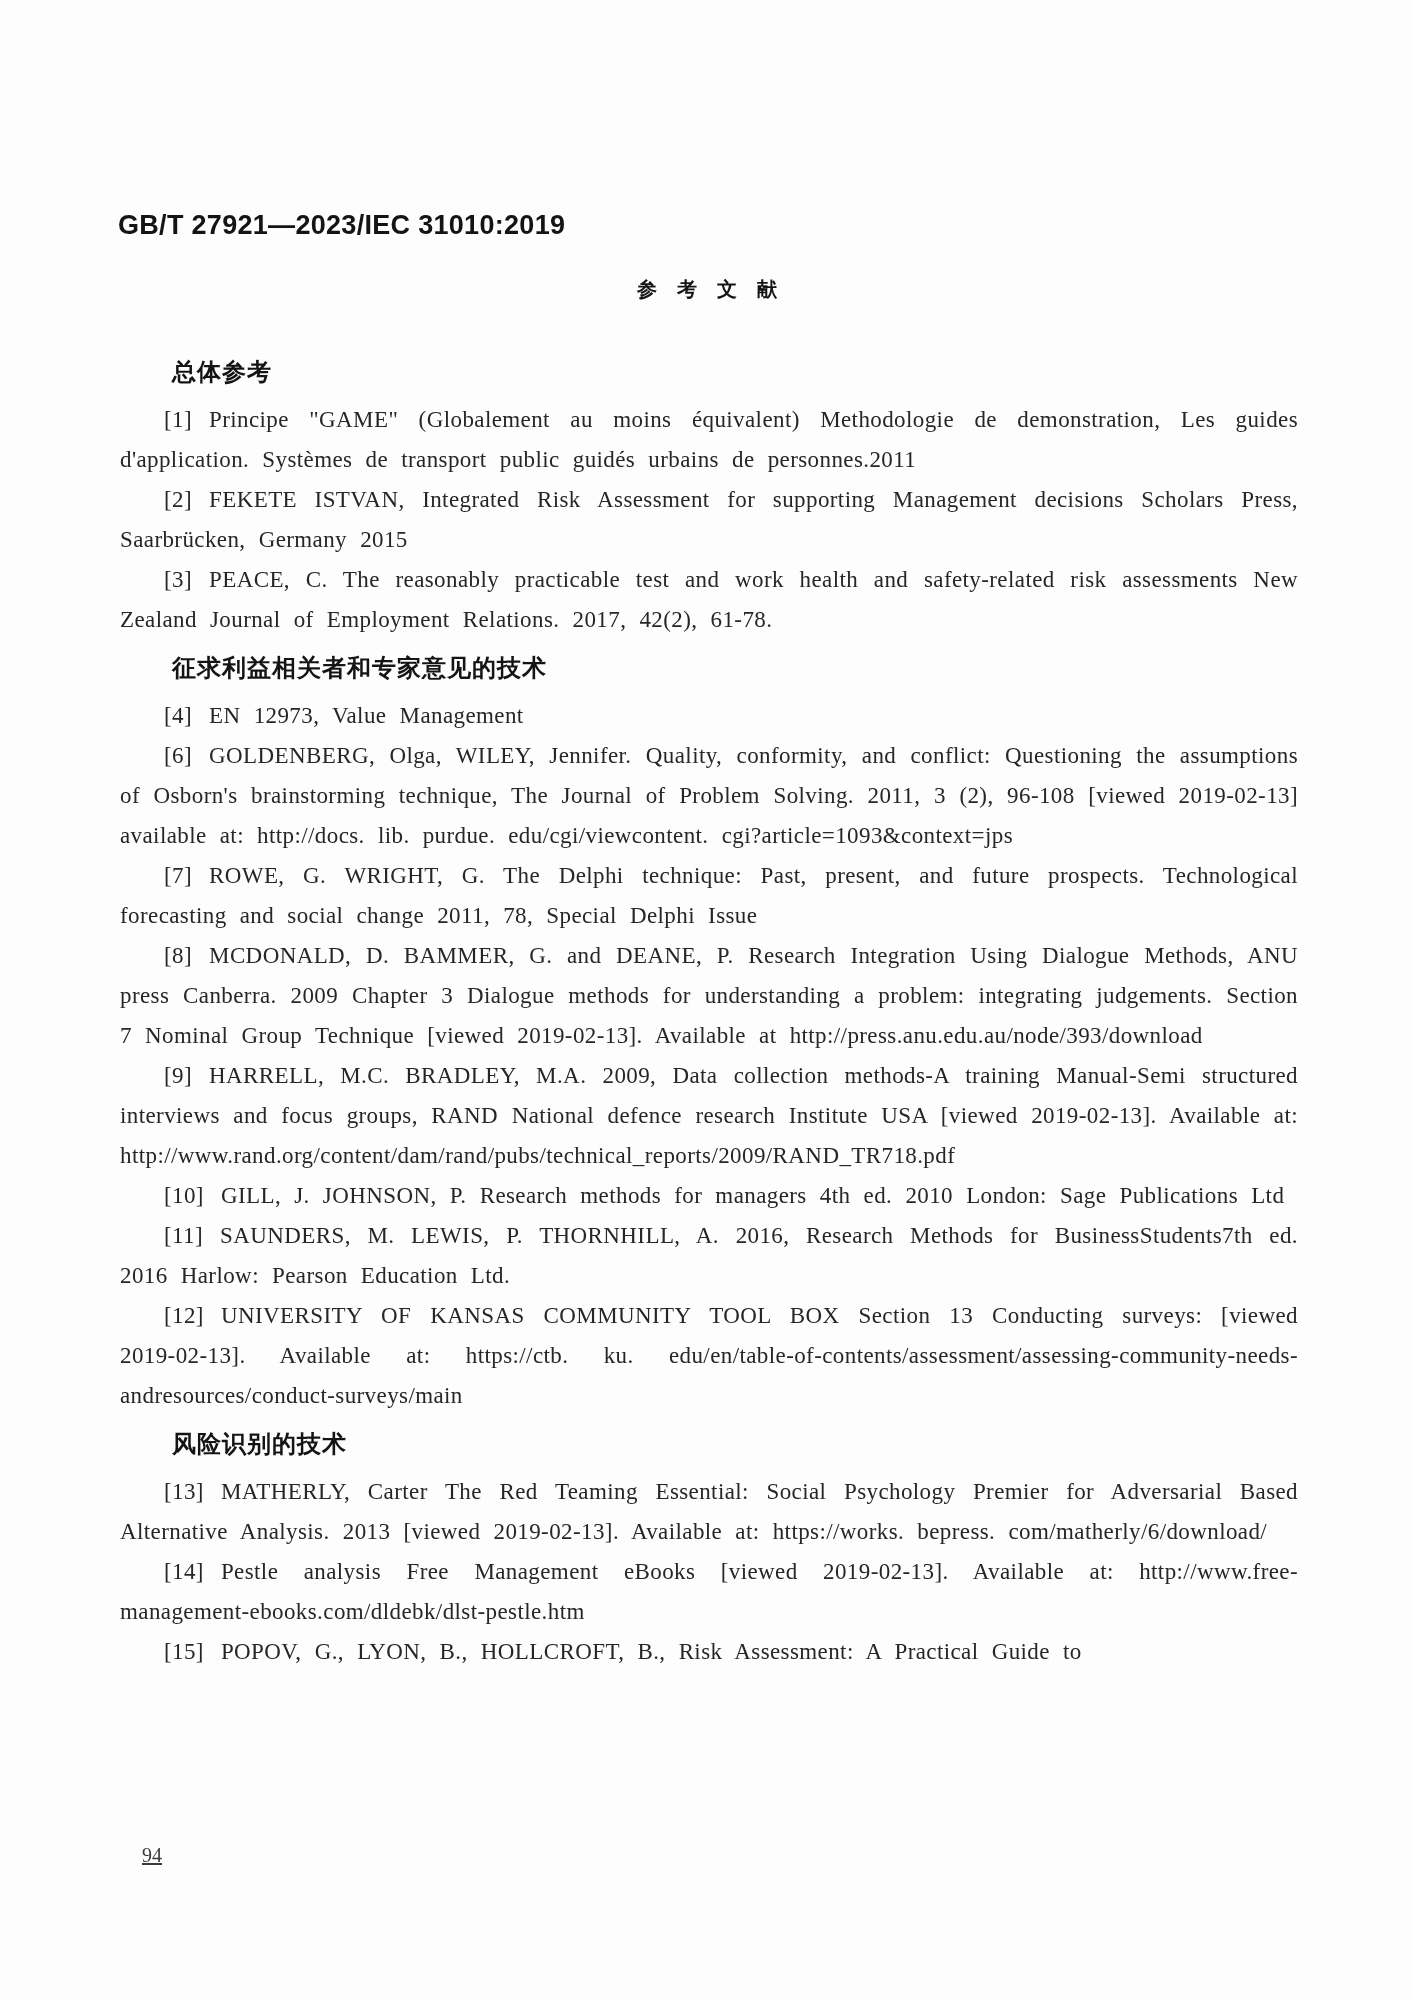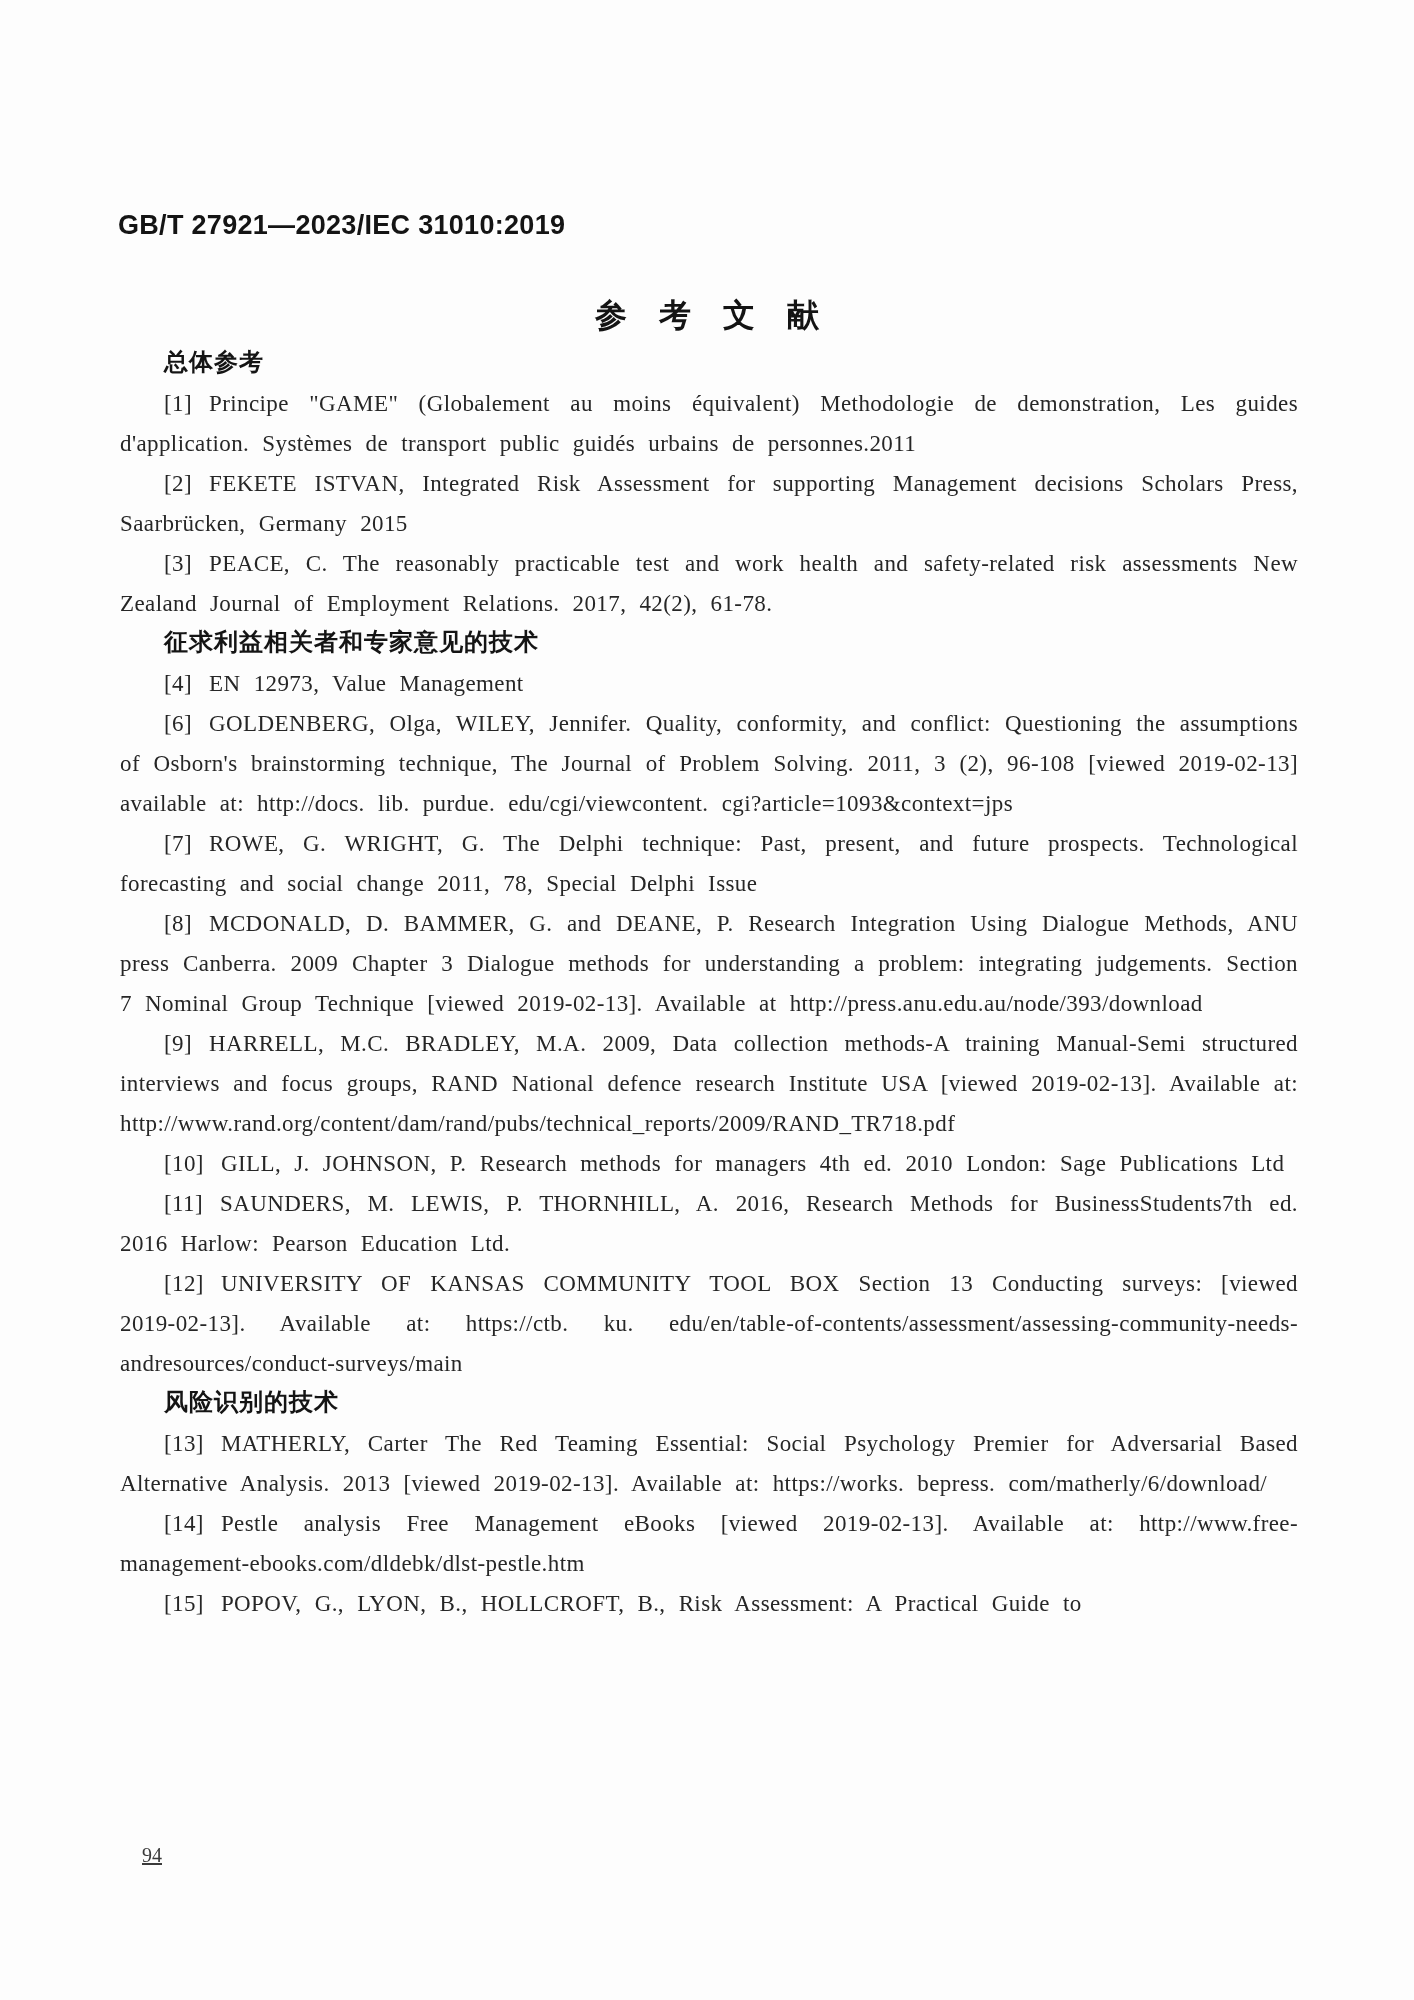--- a/index.html
+++ b/index.html
@@ -11,39 +11,39 @@
     overflow:hidden;
   }
   .std-header {
     position:absolute; left:118px; top:162px;
     font-family:"Liberation Sans","DejaVu Sans",sans-serif;
     font-weight:700; font-size:27px; letter-spacing:0.3px; color:#141414;
     white-space:nowrap;
     margin-top:48px;
   }
   .doc-title {
-    position:absolute; left:0; top:294px; width:100%;
+    position:absolute; left:0; top:276px; width:100%;
     text-align:center;
     font-family:"Liberation Sans","DejaVu Sans",sans-serif;
-    font-weight:700; font-size:32px; color:#141414;
+    font-weight:700; font-size:20px; color:#141414;
   }
   .body-col {
     position:absolute; left:120px; top:344px; width:1178px;
     font-size:23px; line-height:40px;
     text-align:justify;
     letter-spacing:0.4px; word-spacing:7px;
     color:#262626;
   }
   .body-col p.ref {
     margin:0; text-indent:44px;
     overflow-wrap:anywhere;
   }
   .body-col h3.sec {
-    margin:0; text-indent:44px;
-    font-family:Liberation Mono, monospace;
+    margin:8px; text-indent:44px;
+    font-family:Liberation Serif, serif;
     font-weight:700; font-size:24px; line-height:40px;
     letter-spacing:1px; color:#141414;
     text-align:left;
   }
   .ref-label { margin-right:17px; white-space:nowrap; }
   .page-number {
     position:absolute; left:142px; top:1844px;
     font-size:20px; color:#3a3a3a;text-decoration:underline;
   }
 </style>

